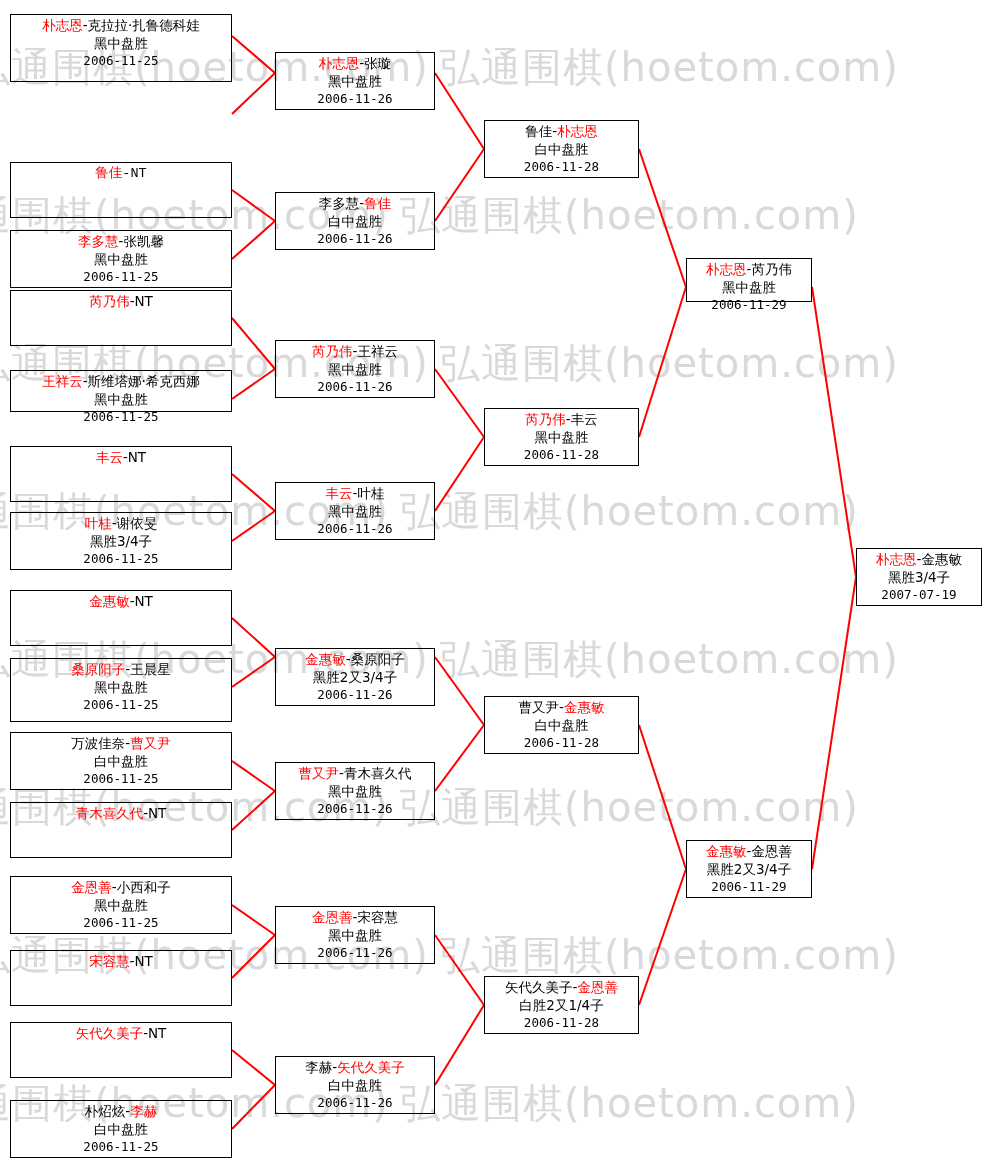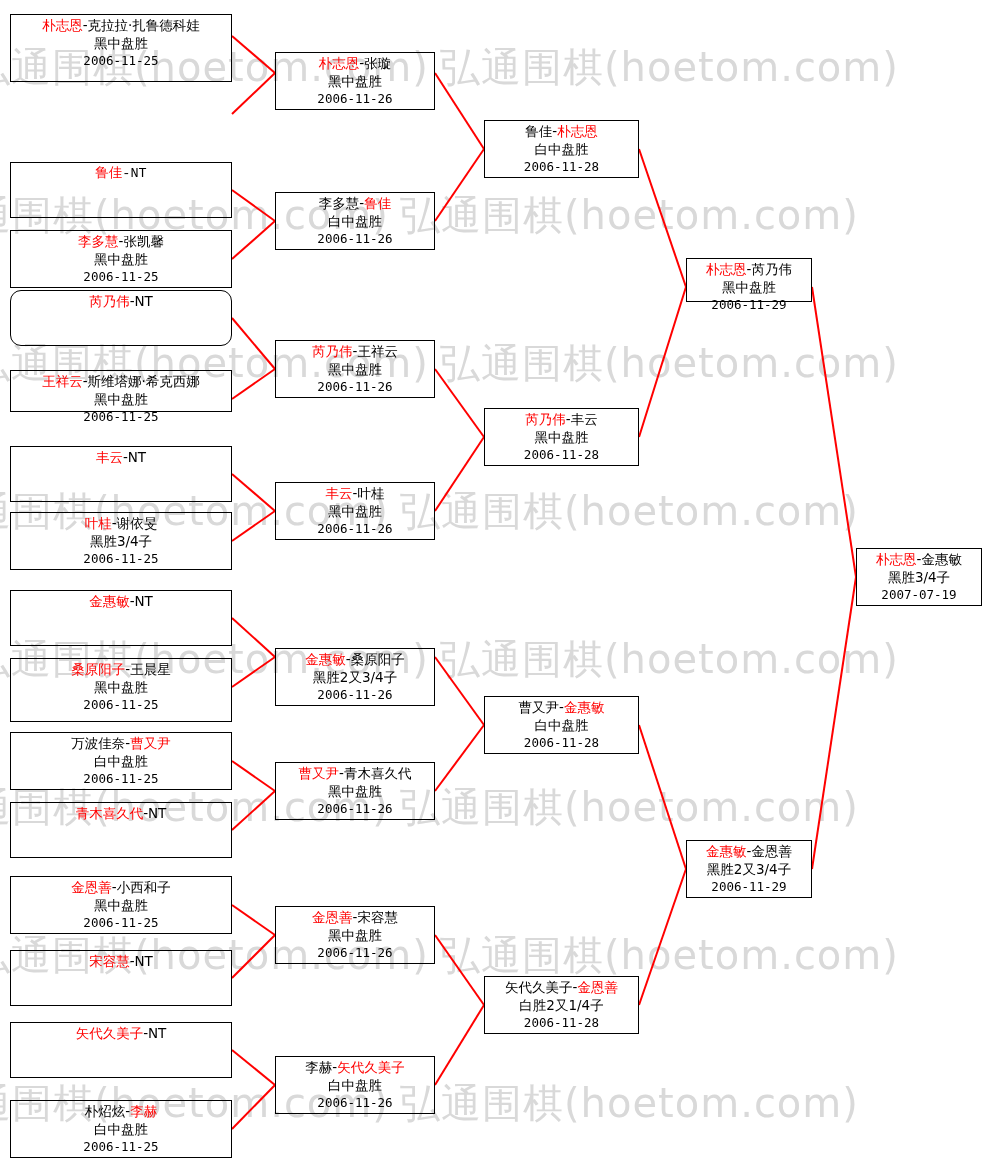--- a/index.html
+++ b/index.html
@@ -100,21 +100,21 @@
       <span class="ln date">2006-11-25</span>
     </div>
     <div class="node" style="left: 10px; top: 162px; width: 222px; height: 56px; font-family: Liberation Mono, monospace;">
       <span class="ln"><span class="red">鲁佳</span><span class="blk">-</span><span class="blk">NT</span></span>
     </div>
     <div class="node" style="left: 10px; top: 230px; width: 222px; height: 58px;">
       <span class="ln"><span class="red">李多慧</span><span class="blk">-</span><span class="blk">张凯馨</span></span>
       <span class="ln">黑中盘胜</span>
       <span class="ln date">2006-11-25</span>
     </div>
-    <div class="node" style="left: 10px; top: 290px; width: 222px; height: 56px; border-radius: 11px;">
+    <div class="node" style="left: 10px; top: 290px; width: 222px; height: 56px;">
       <span class="ln"><span class="red">芮乃伟</span><span class="blk">-</span><span class="blk">NT</span></span>
     </div>
     <div class="node" style="left: 10px; top: 370px; width: 222px; height: 42px;">
       <span class="ln"><span class="red">王祥云</span><span class="blk">-</span><span class="blk">斯维塔娜·希克西娜</span></span>
       <span class="ln">黑中盘胜</span>
       <span class="ln date">2006-11-25</span>
     </div>
     <div class="node" style="left: 10px; top: 446px; width: 222px; height: 56px;">
       <span class="ln"><span class="red">丰云</span><span class="blk">-</span><span class="blk">NT</span></span>
     </div>

